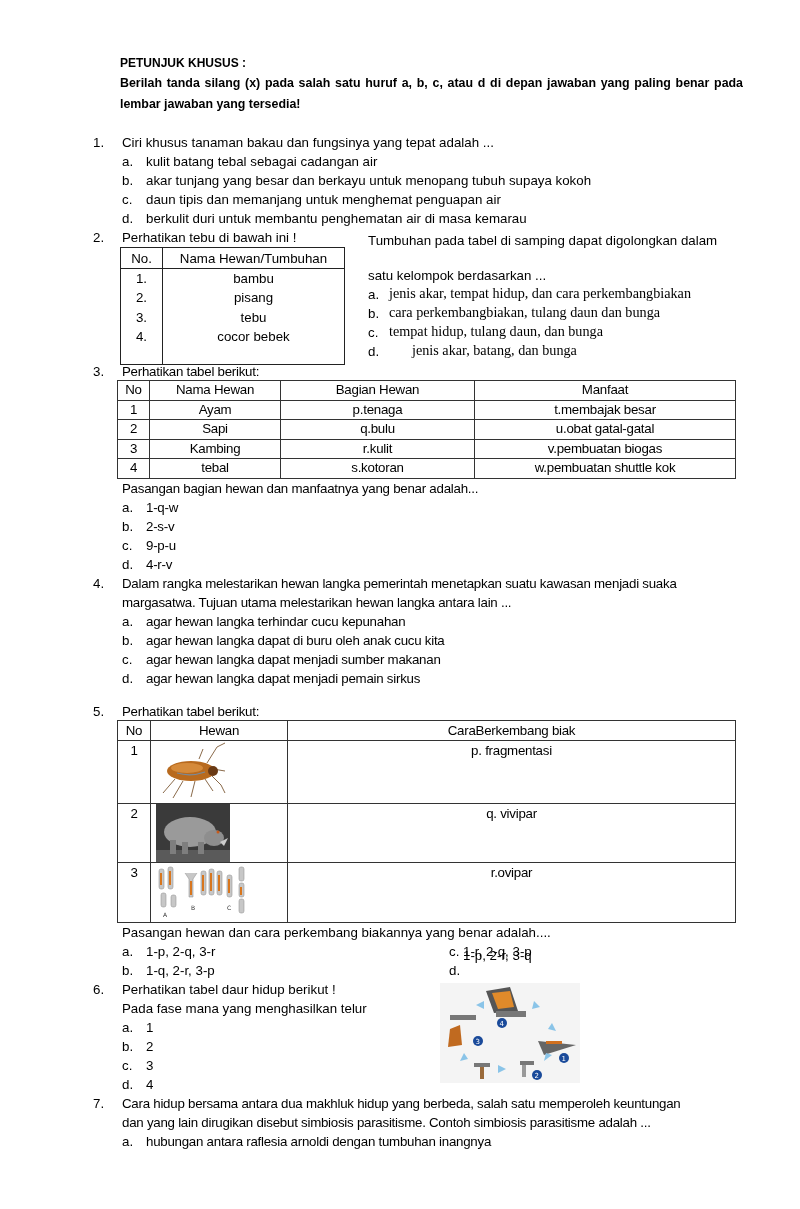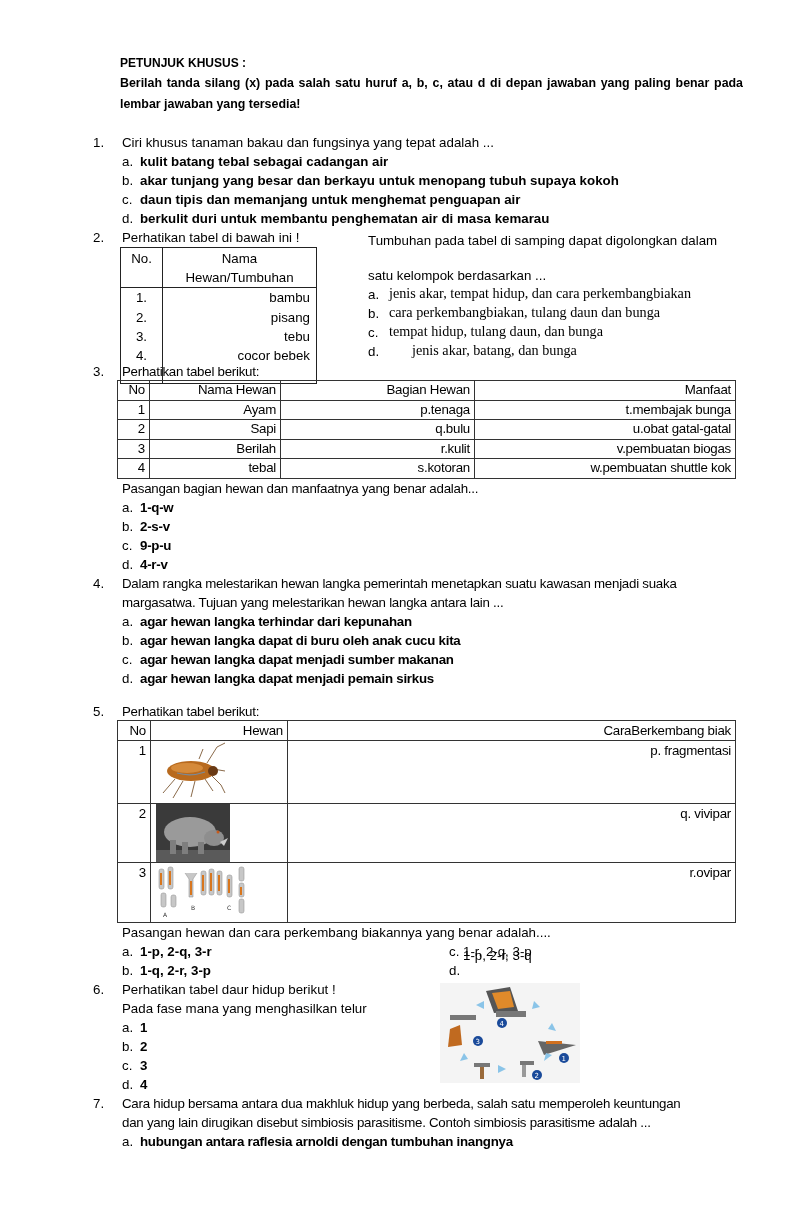--- a/index.html
+++ b/index.html
@@ -16,27 +16,27 @@
   .cond { letter-spacing: -0.25px; }
 
   
   #hdr-title { left: 120px; top: 54px; font-weight: bold; font-size: 12px; }
   #hdr-instr { left: 120px; top: 73px; width: 623px; font-weight: bold; font-size: 12.4px;
                white-space: normal; text-align: justify; line-height: 20.5px; }
 
   .qnum { position: absolute; left: 93px; }
   .qtext { position: absolute; left: 122px; white-space: nowrap; }
   .opt-letter { position: absolute; left: 122px; }
-  .opt-text { position: absolute; left: 140px; white-space: nowrap; font-weight: bold; }
+  .opt-text { position: absolute; left: 146px; white-space: nowrap; }
 
   table { border-collapse: collapse; position: absolute; font-size: 13.3px; }
-  td, th { border: 1px solid #222; font-weight: normal; text-align: right; vertical-align: top; }
+  td, th { border: 1px solid #222; font-weight: normal; text-align: center; vertical-align: top; }
 
   
-  #q2-table { left: 120px; top: 247px; width: 197px; height: 113px; border: 1.3px solid #222; }
+  #q2-table { left: 120px; top: 247px; width: 225px; height: 113px; border: 1.3px solid #222; }
   #q2-table th, #q2-table td { border-top: none; border-bottom: none; padding: 0 6px; line-height: 19.2px; }
   #q2-table thead th { border-bottom: 1px solid #222; text-align: center; padding-top: 1px; }
   #q2-table td.no { text-align: center; width: 42px; }
   #q2-table tr.spacer td { height: 18px; }
 
   
   #q3-table { left: 117px; top: 380px; width: 619px; }
   #q3-table td { padding: 0 4px; height: 19.6px; line-height: 18.6px; border: 1px solid #333; }
 
   
@@ -60,21 +60,21 @@
   <span class="opt-letter" style="top:171px">b.</span>
   <span class="opt-text" style="top:171px">akar tunjang yang besar dan berkayu untuk menopang tubuh supaya kokoh</span>
   <span class="opt-letter" style="top:190px">c.</span>
   <span class="opt-text" style="top:190px">daun tipis dan memanjang untuk menghemat penguapan air</span>
   <span class="opt-letter" style="top:209px">d.</span>
   <span class="opt-text" style="top:209px">berkulit duri untuk membantu penghematan air di masa kemarau</span>
 </div>
 
 <div>
   <span class="qnum" style="top:228px">2.</span>
-  <span class="qtext" style="top:228px">Perhatikan tabel di bawah ini  !</span>
+  <span class="qtext" style="top:228px">Perhatikan tebu di bawah ini  !</span>
 
   <table id="q2-table">
     <thead>
       <tr>
         <th>No.</th>
         <th>Nama Hewan/Tumbuhan</th>
       </tr>
     </thead>
     <tbody>
       <tr>
@@ -127,31 +127,31 @@
         <tr>
       <td>No</td>
       <td>Nama Hewan</td>
       <td>Bagian Hewan</td>
       <td>Manfaat</td>
     </tr>
     <tr>
       <td>1</td>
       <td>Ayam</td>
       <td>p.tenaga</td>
-      <td>t.membajak bunga</td>
+      <td>t.membajak besar</td>
     </tr>
     <tr>
       <td>2</td>
       <td>Sapi</td>
       <td>q.bulu</td>
       <td>u.obat gatal-gatal</td>
     </tr>
     <tr>
       <td>3</td>
-      <td>Berilah</td>
+      <td>Kambing</td>
       <td>r.kulit</td>
       <td>v.pembuatan biogas</td>
     </tr>
     <tr>
       <td>4</td>
       <td>tebal</td>
       <td>s.kotoran</td>
       <td>w.pembuatan shuttle kok</td>
     </tr>
   </tbody>
@@ -164,23 +164,23 @@
   <span class="opt-text cond" style="top:517px">2-s-v</span>
   <span class="opt-letter" style="top:536px">c.</span>
   <span class="opt-text cond" style="top:536px">9-p-u</span>
   <span class="opt-letter" style="top:555px">d.</span>
   <span class="opt-text cond" style="top:555px">4-r-v</span>
 </div>
 
 <div>
   <span class="qnum" style="top:574px">4.</span>
   <span class="qtext cond" style="top:574px">Dalam rangka melestarikan hewan langka  pemerintah menetapkan suatu kawasan menjadi suaka</span>
-  <span class="qtext cond" style="top:593px">margasatwa. Tujuan yang melestarikan hewan langka antara lain ...</span>
+  <span class="qtext cond" style="top:593px">margasatwa. Tujuan utama melestarikan hewan langka antara lain ...</span>
   <span class="opt-letter" style="top:612px">a.</span>
-  <span class="opt-text cond" style="top:612px">agar hewan langka terhindar dari kepunahan</span>
+  <span class="opt-text cond" style="top:612px">agar hewan langka terhindar cucu kepunahan</span>
   <span class="opt-letter" style="top:631px">b.</span>
   <span class="opt-text cond" style="top:631px">agar hewan langka dapat di buru oleh anak cucu kita</span>
   <span class="opt-letter" style="top:650px">c.</span>
   <span class="opt-text cond" style="top:650px">agar hewan langka dapat menjadi sumber makanan</span>
   <span class="opt-letter" style="top:669px">d.</span>
   <span class="opt-text cond" style="top:669px">agar hewan langka dapat menjadi pemain sirkus</span>
 </div>
 
 <div>
   <span class="qnum" style="top:702px">5.</span>

